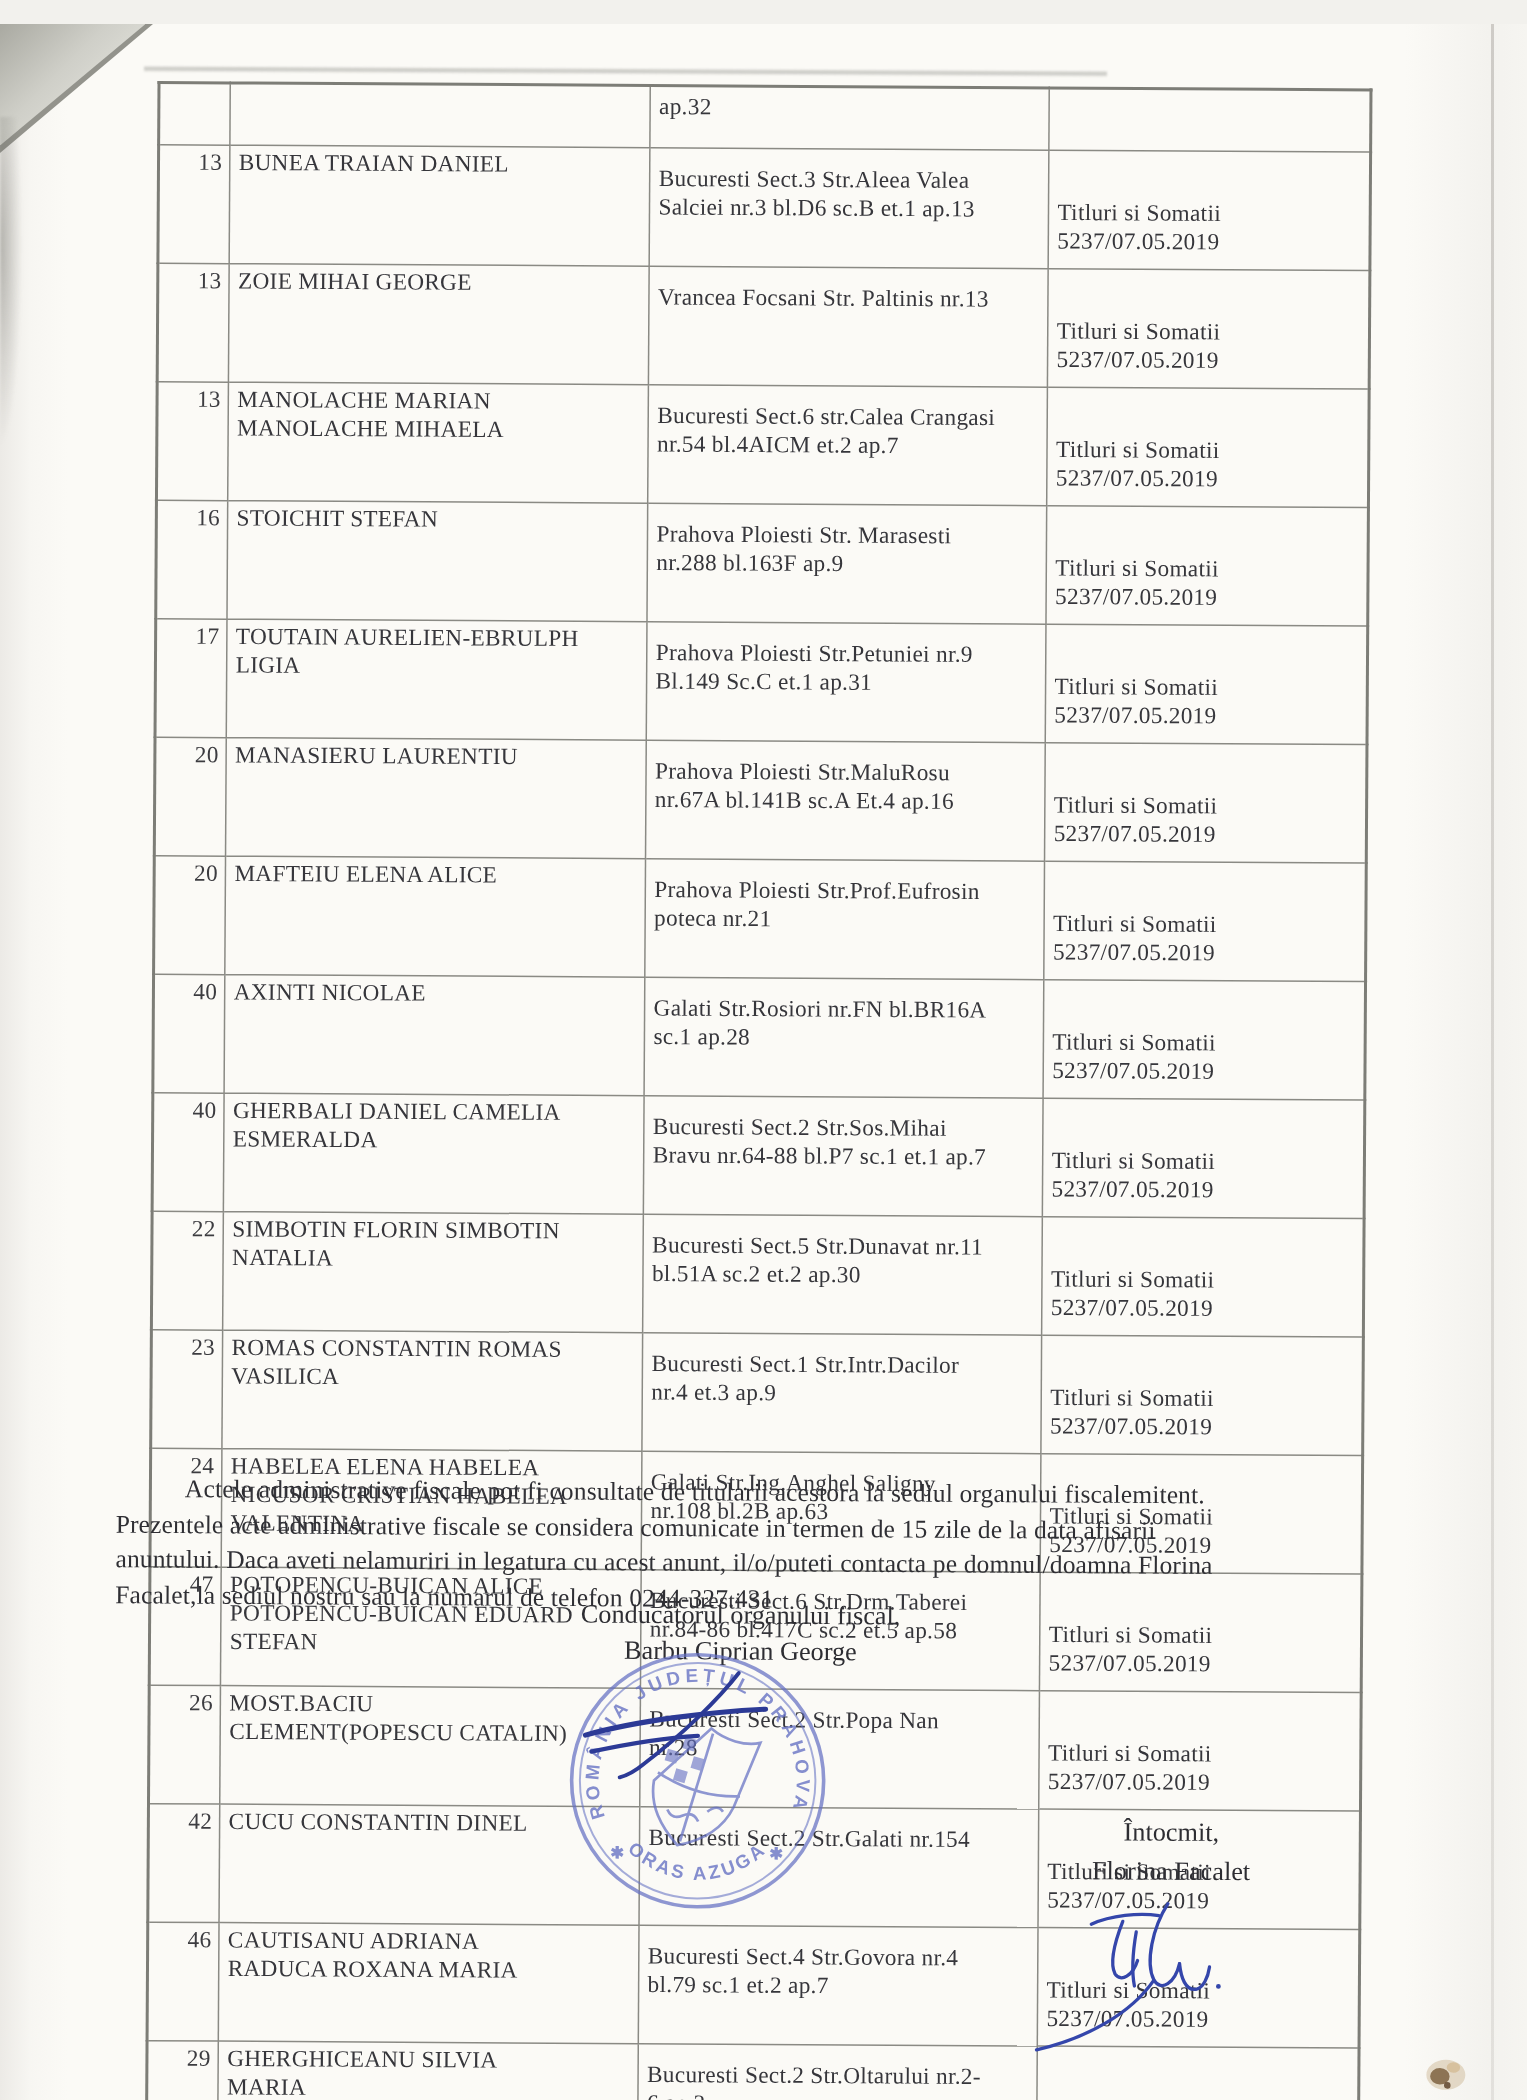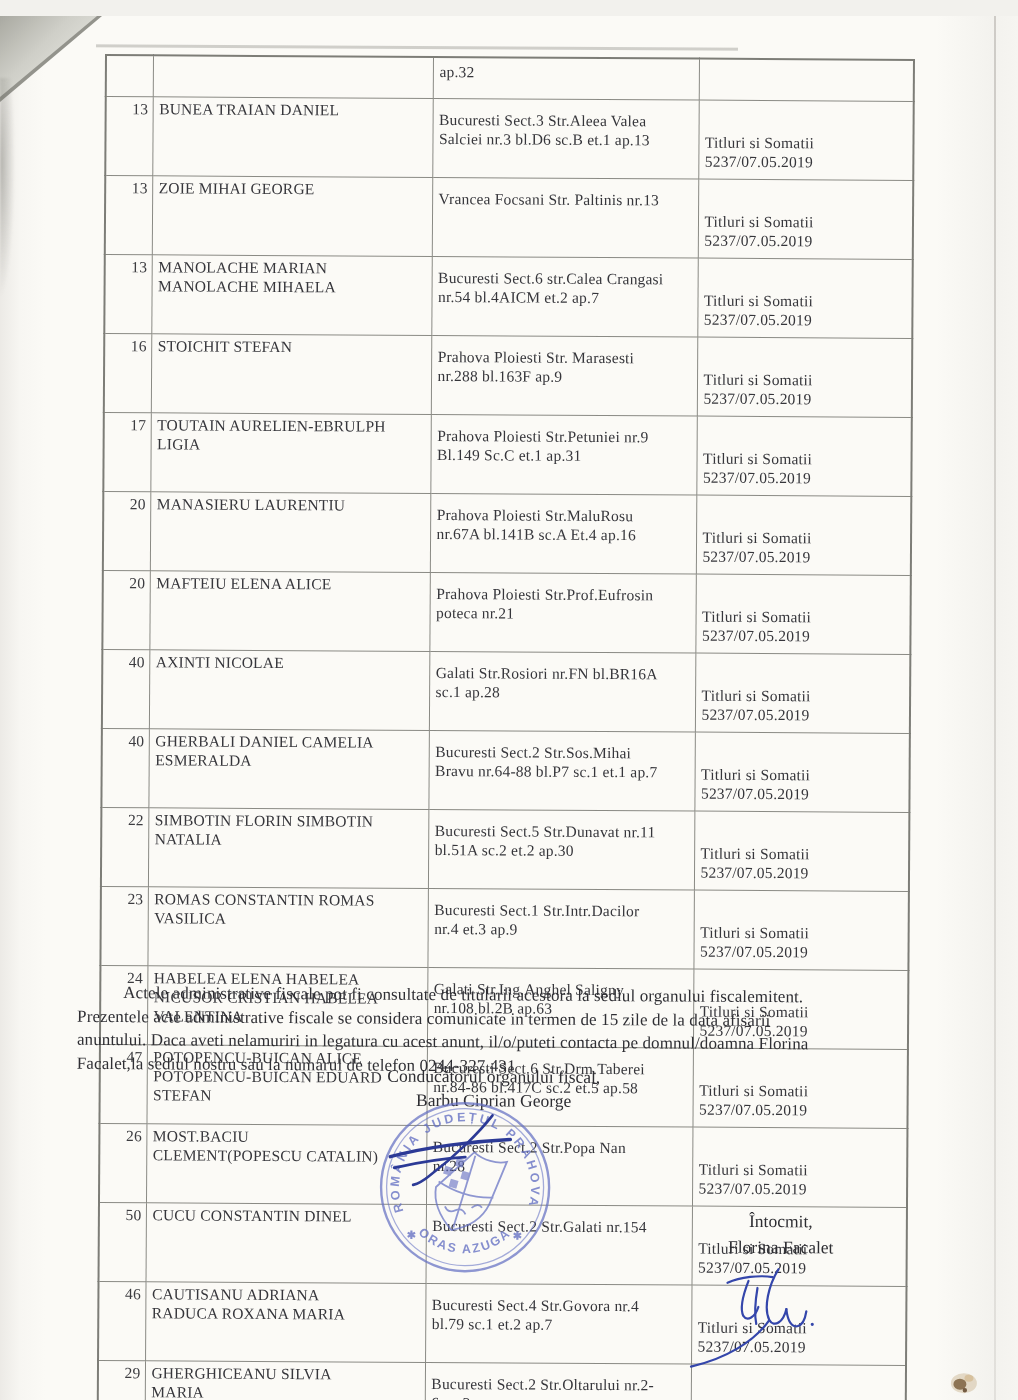--- a/index.html
+++ b/index.html
@@ -249,21 +249,21 @@
         <td class="c-name"><div class="nm">MOST.BACIU
 CLEMENT(POPESCU CATALIN)</div></td>
         <td class="c-addr"><div class="cellshift">Bucuresti Sect.2 Str.Popa Nan
 nr.28</div></td>
         <td class="c-status">
           <div class="cellshift"><span class="s1">Titluri si Somatii</span><span class="s2">5237/07.05.2019</span></div>
         </td>
       </tr>
 
       <tr class="row">
-        <td class="c-no"><div class="num">50</div></td>
+        <td class="c-no"><div class="num">42</div></td>
         <td class="c-name"><div class="nm">CUCU CONSTANTIN DINEL</div></td>
         <td class="c-addr"><div class="cellshift">Bucuresti Sect.2 Str.Galati nr.154</div></td>
         <td class="c-status">
           <div class="cellshift"><span class="s1">Titluri si Somatii</span><span class="s2">5237/07.05.2019</span></div>
         </td>
       </tr>
 
       <tr class="row">
         <td class="c-no"><div class="num">46</div></td>
         <td class="c-name"><div class="nm">CAUTISANU ADRIANA

